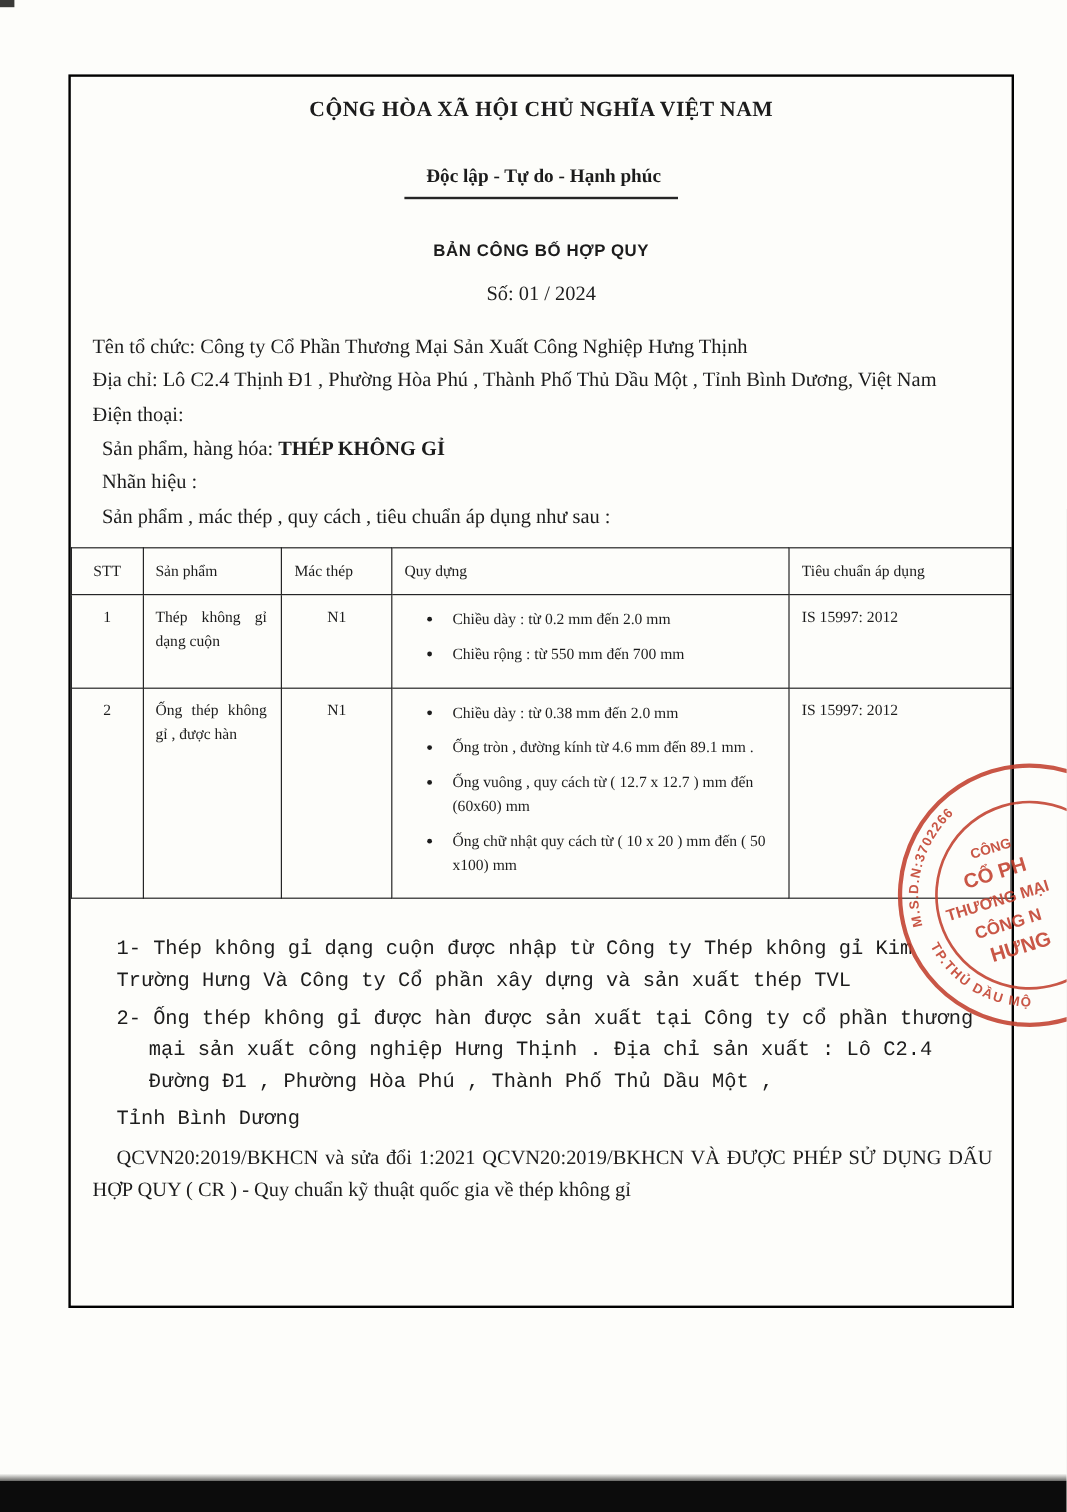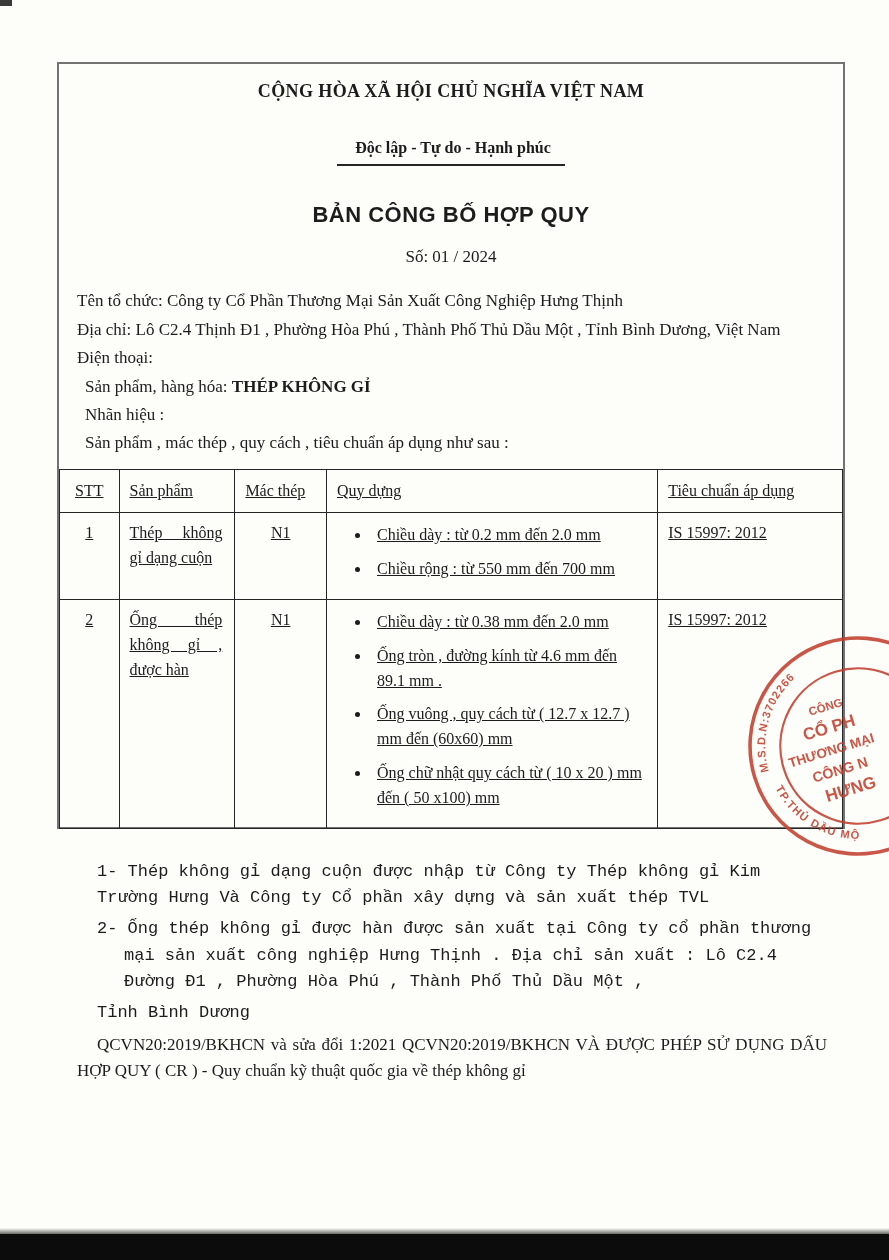--- a/index.html
+++ b/index.html
@@ -12,52 +12,51 @@
     background: #fdfdfa;
     overflow: hidden;
     font-family: "Liberation Serif", "DejaVu Serif", serif;
     color: #1c1c1c;
     font-size: 17px;
     line-height: 1.55;
   }
   .frame {
     position: absolute;
     left: 57px; top: 62px;
-    width: 788px; height: 767px;
-    border: 2px solid #737373;
+    width: 788px; height: 1028px;
+    border: 2px solid #000000;
   }
   .doc-header { text-align: center; padding-top: 14px; }
   .national-title {
     font-size: 18px; font-weight: bold; letter-spacing: 0.4px;
   }
   .motto {
     display: inline-block;
     margin-top: 4px;
     font-size: 16px; font-weight: bold;
     border-bottom: 2px solid #262626;
     padding: 0 14px 3px 18px;
   }
   .doc-title {
     text-align: center;
     margin-top: 32px;
     font-family: "Liberation Sans", "DejaVu Sans", sans-serif;
-    font-size: 22px; font-weight: bold; letter-spacing: 0.5px;
+    font-size: 14px; font-weight: bold; letter-spacing: 0.5px;
   }
   .doc-number { text-align: center; margin-top: 12px; font-size: 17px; }
   .info { margin-top: 18px; }
   .info p { margin: 0 16px 2px 18px; }
   .info p.indented { margin-left: 26px; }
   .product-name { font-weight: bold; }
   .spec-table {
     width: 100%;
     margin-top: 12px;
     border-collapse: collapse;
     table-layout: fixed;
-    font-size: 16px;
-    text-decoration: underline;
+    font-size: 13px;
   }
   .spec-table th, .spec-table td {
     border: 1.5px solid #262626;
     vertical-align: top;
     padding: 8px 10px;
   }
   .spec-table th {
     font-weight: normal;
     text-align: left;
     vertical-align: middle;

